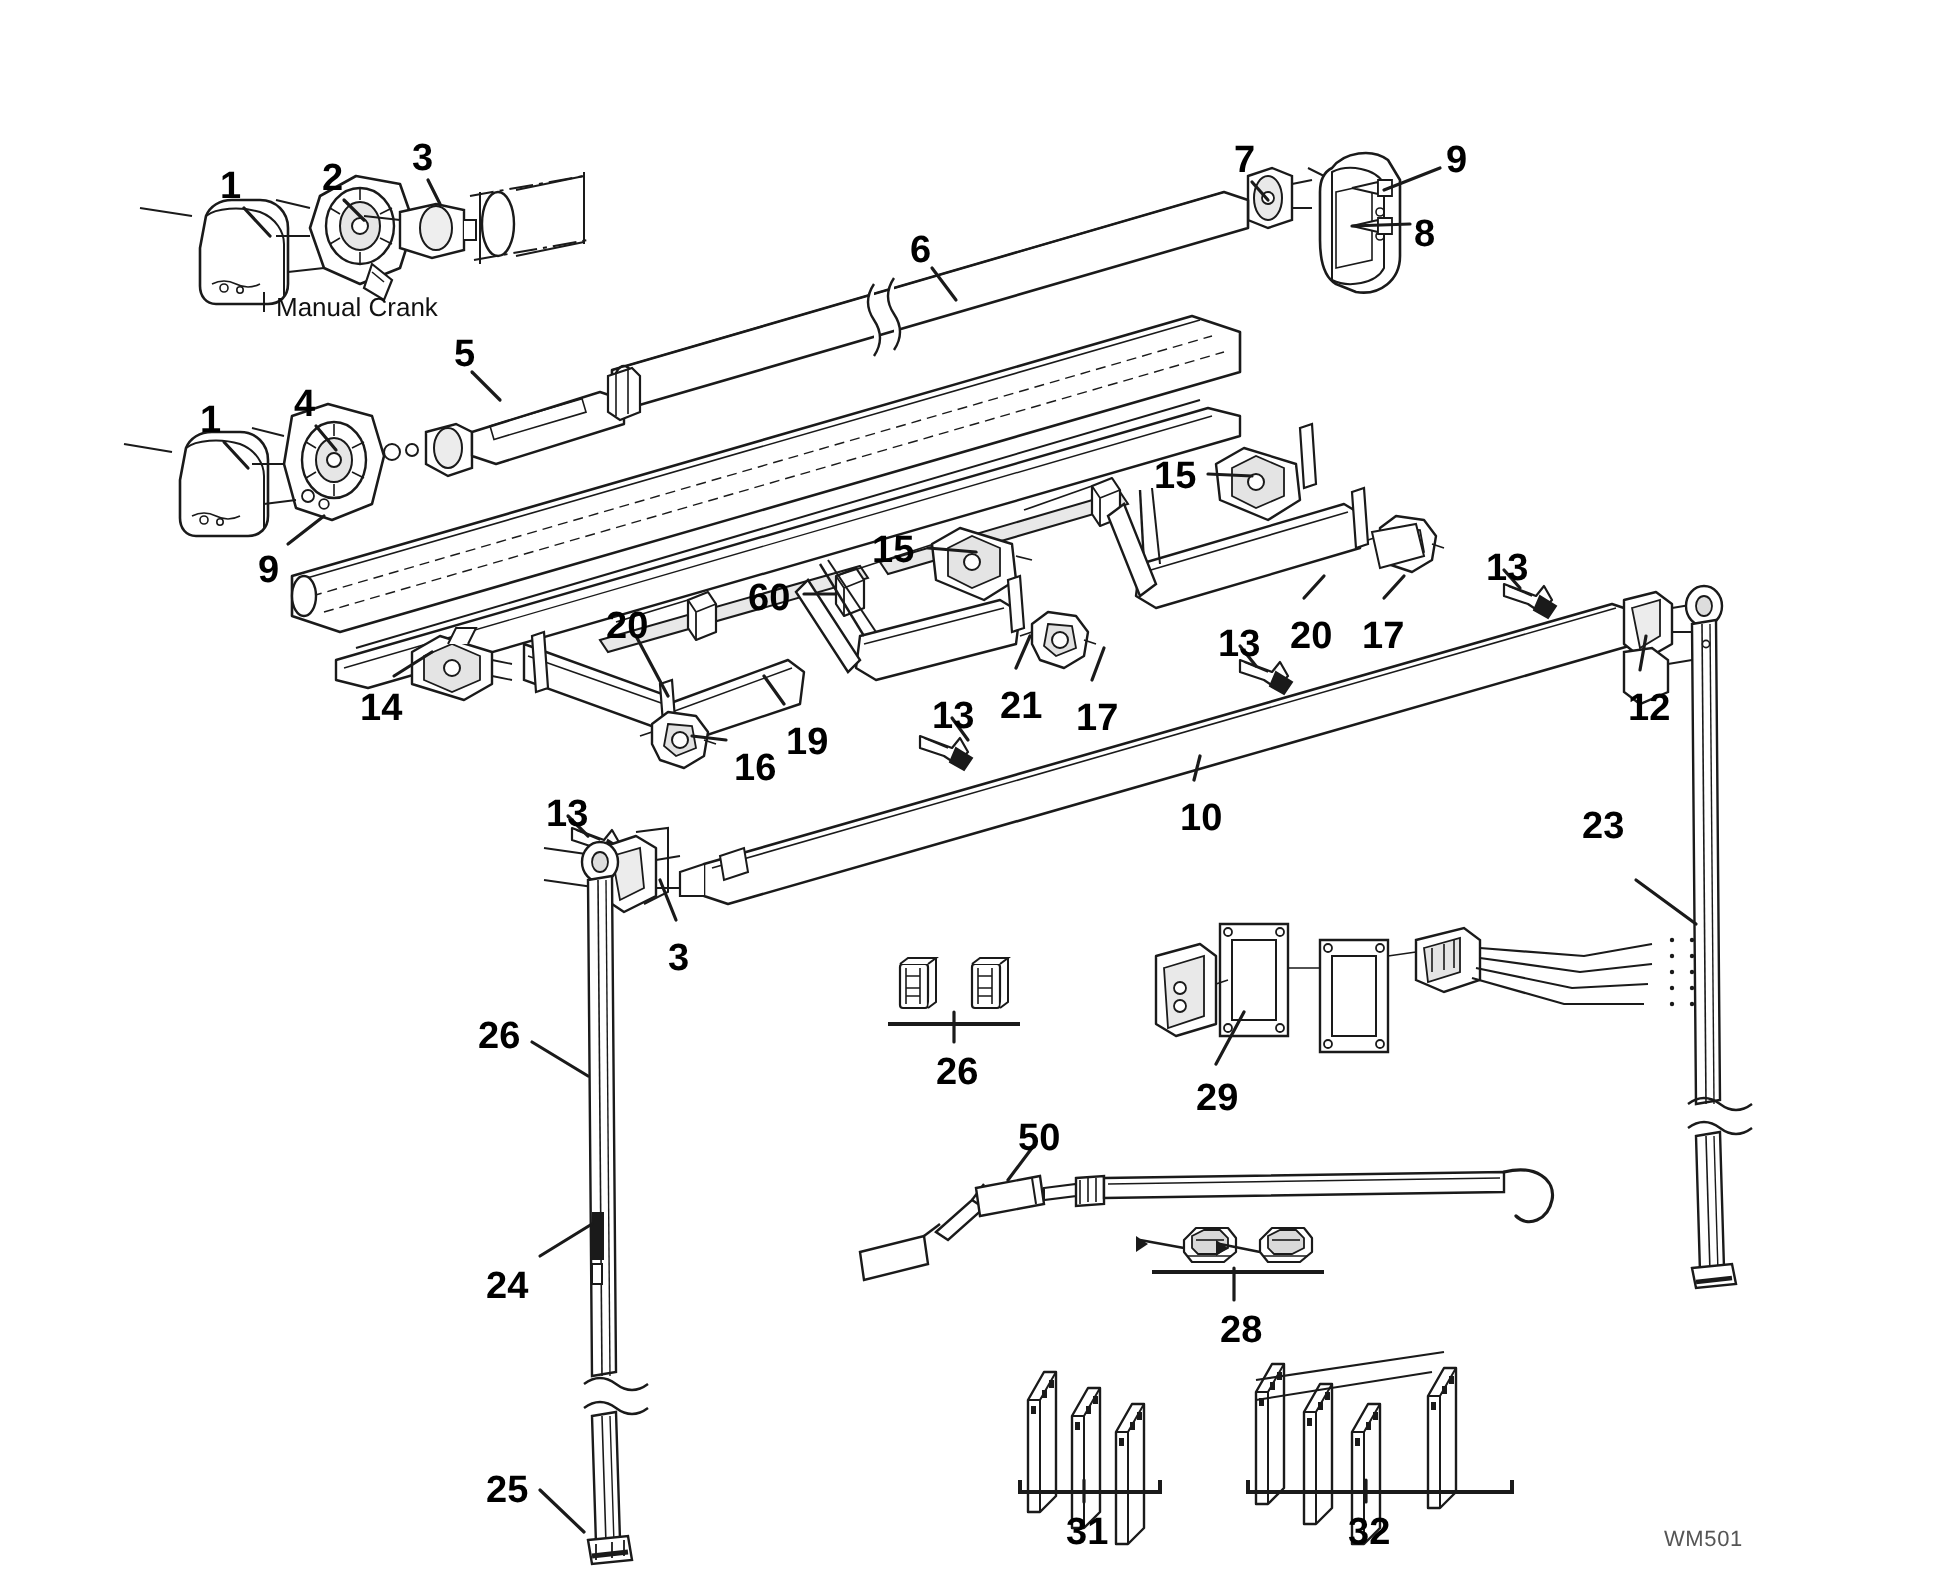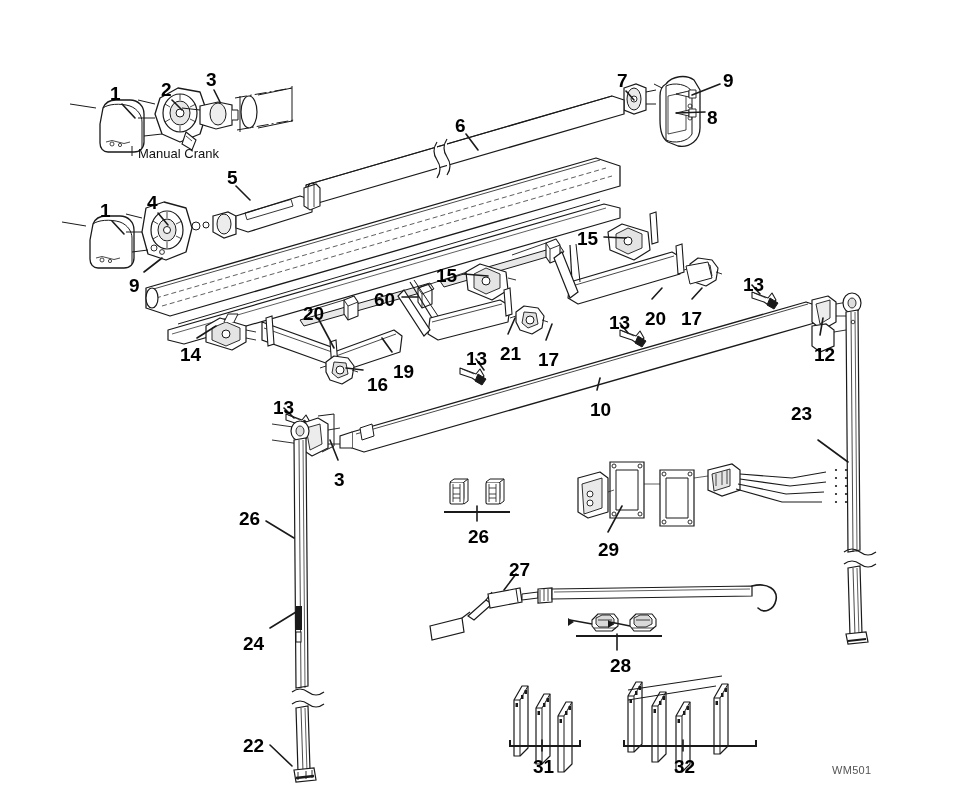--- a/index.html
+++ b/index.html
@@ -596,24 +596,24 @@
       <div class="callout" style="left: 466px; top: 349px;">13</div>
       <div class="callout" style="left: 609px; top: 313px;">13</div>
       <div class="callout" style="left: 743px; top: 275px;">13</div>
       <div class="callout" style="left: 273px; top: 398px;">13</div>
       <div class="callout" style="left: 334px; top: 470px;">3</div>
       <div class="callout" style="left: 814px; top: 345px;">12</div>
       <div class="callout" style="left: 590px; top: 400px;">10</div>
       <div class="callout" style="left: 791px; top: 404px; text-align: center;">23</div>
       <div class="callout" style="left: 239px; top: 509px;">26</div>
       <div class="callout" style="left: 243px; top: 634px;">24</div>
-      <div class="callout" style="left: 243px; top: 736px;">22</div>
+      <div class="callout" style="left: 243px; top: 736px;">25</div>
       <div class="callout" style="left: 468px; top: 527px;">26</div>
       <div class="callout" style="left: 598px; top: 540px;">29</div>
-      <div class="callout" style="left: 509px; top: 560px;">27</div>
+      <div class="callout" style="left: 509px; top: 560px;">50</div>
       <div class="callout" style="left: 610px; top: 656px;">28</div>
       <div class="callout" style="left: 533px; top: 757px;">31</div>
       <div class="callout" style="left: 674px; top: 757px;">32</div>
     </div>
 
   <div class="note-label" style="left:138px;top:146px;">Manual Crank</div>
 
   <div class="sheet-code" style="left:832px;top:764px;">WM501</div>
 
 </div>

